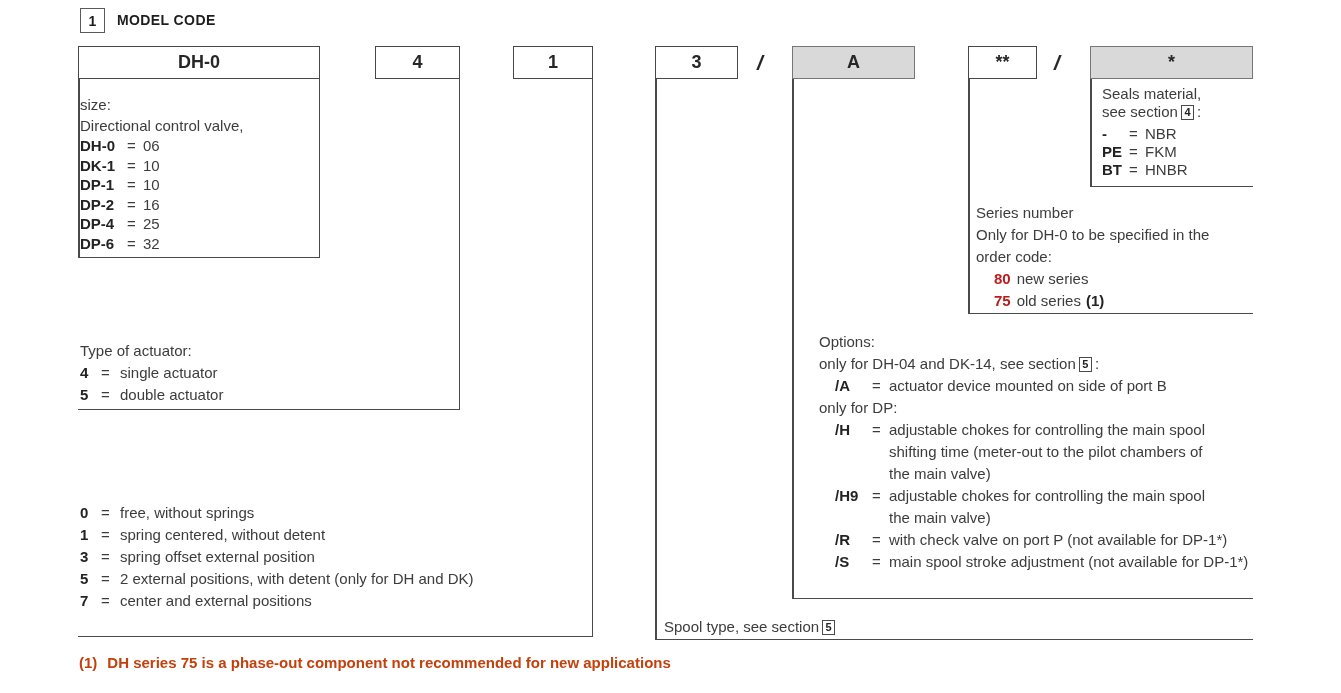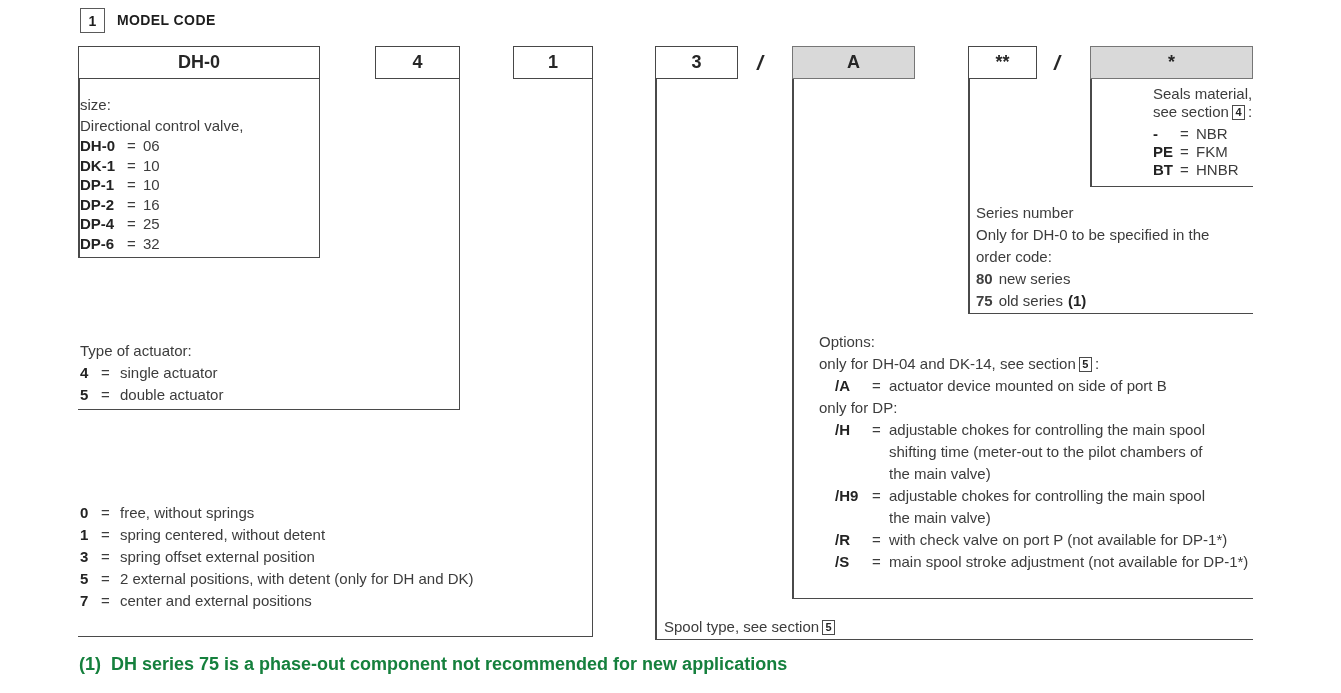--- a/index.html
+++ b/index.html
@@ -21,37 +21,37 @@
   .slash{position:absolute;top:46px;height:33px;display:flex;align-items:center;justify-content:center;
          font-weight:bold;font-style:italic;font-size:21px;color:#262626;}
 
   
   .vline,.hline{position:absolute;background:#4a4a4a;}
   .vline{width:1.5px;}
   .hline{height:1.5px;}
 
   
   .tblock{position:absolute;font-size:15px;line-height:21px;color:#3c3c3c;}
-  .tblock b{color:#404040;}
+  .tblock b{color:#b91c1c;margin-left:18px;}
   .row{display:flex;}
   .size-items{line-height:19.5px;}
   .scode{width:47px;font-weight:bold;color:#232323;flex:none;}
   .seq{width:16px;flex:none;}
   .kcode{width:21px;font-weight:bold;color:#232323;flex:none;}
   .keq{width:19px;flex:none;}
   .opt-code{width:37px;font-weight:bold;color:#232323;flex:none;padding-left:16px;box-sizing:content-box;}
   .opt-eq{width:17px;flex:none;}
   .secref{display:inline-block;border:1px solid #4a4a4a;padding:0 2.5px;margin:0 3px;
           font-size:11px;line-height:13px;font-weight:bold;vertical-align:1.5px;color:#232323;}
   .ser-desc{margin-left:6px;text-align:right;}
   .ser-suffix{margin-left:5px;font-weight:bold;color:#232323;}
   .seal-code{width:27px;font-weight:bold;color:#232323;flex:none;}
   .seal-eq{width:16px;flex:none;}
 
-  .footnote{position:absolute;left:79px;top:654px;font-weight:bold;font-size:18px;color:#15803d;}
+  .footnote{position:absolute;left:79px;top:654px;font-weight:bold;font-size:15px;color:#c2410c;}
   .footnote .fn-text{margin-left:10px;}
 </style>
 </head>
 <body>
 
 <div class="canvas">
 
   <div class="hdr-num">
     <span>1</span>
   </div>
@@ -223,21 +223,21 @@
     <div>Only for DH-0 to be specified in the</div>
     <div>order code:</div>
     <div>
       <b>80</b><span class="ser-desc">new series</span><span class="ser-suffix"></span>
     </div>
     <div>
       <b>75</b><span class="ser-desc">old series</span><span class="ser-suffix">(1)</span>
     </div>
   </div>
 
-  <div class="tblock" style="left:1153px;top:85px;width:156px;line-height:18px;">
+  <div class="tblock" style="left:1102px;top:85px;width:156px;line-height:18px;">
     <div>Seals material,</div>
     <div>
       <span>see section</span><span class="secref">4</span><span>:</span>
     </div>
     <div style="margin-top:4px;">
       <div class="row">
         <span class="seal-code">-</span>
         <span class="seal-eq">=</span>
         <span>NBR</span>
       </div>

